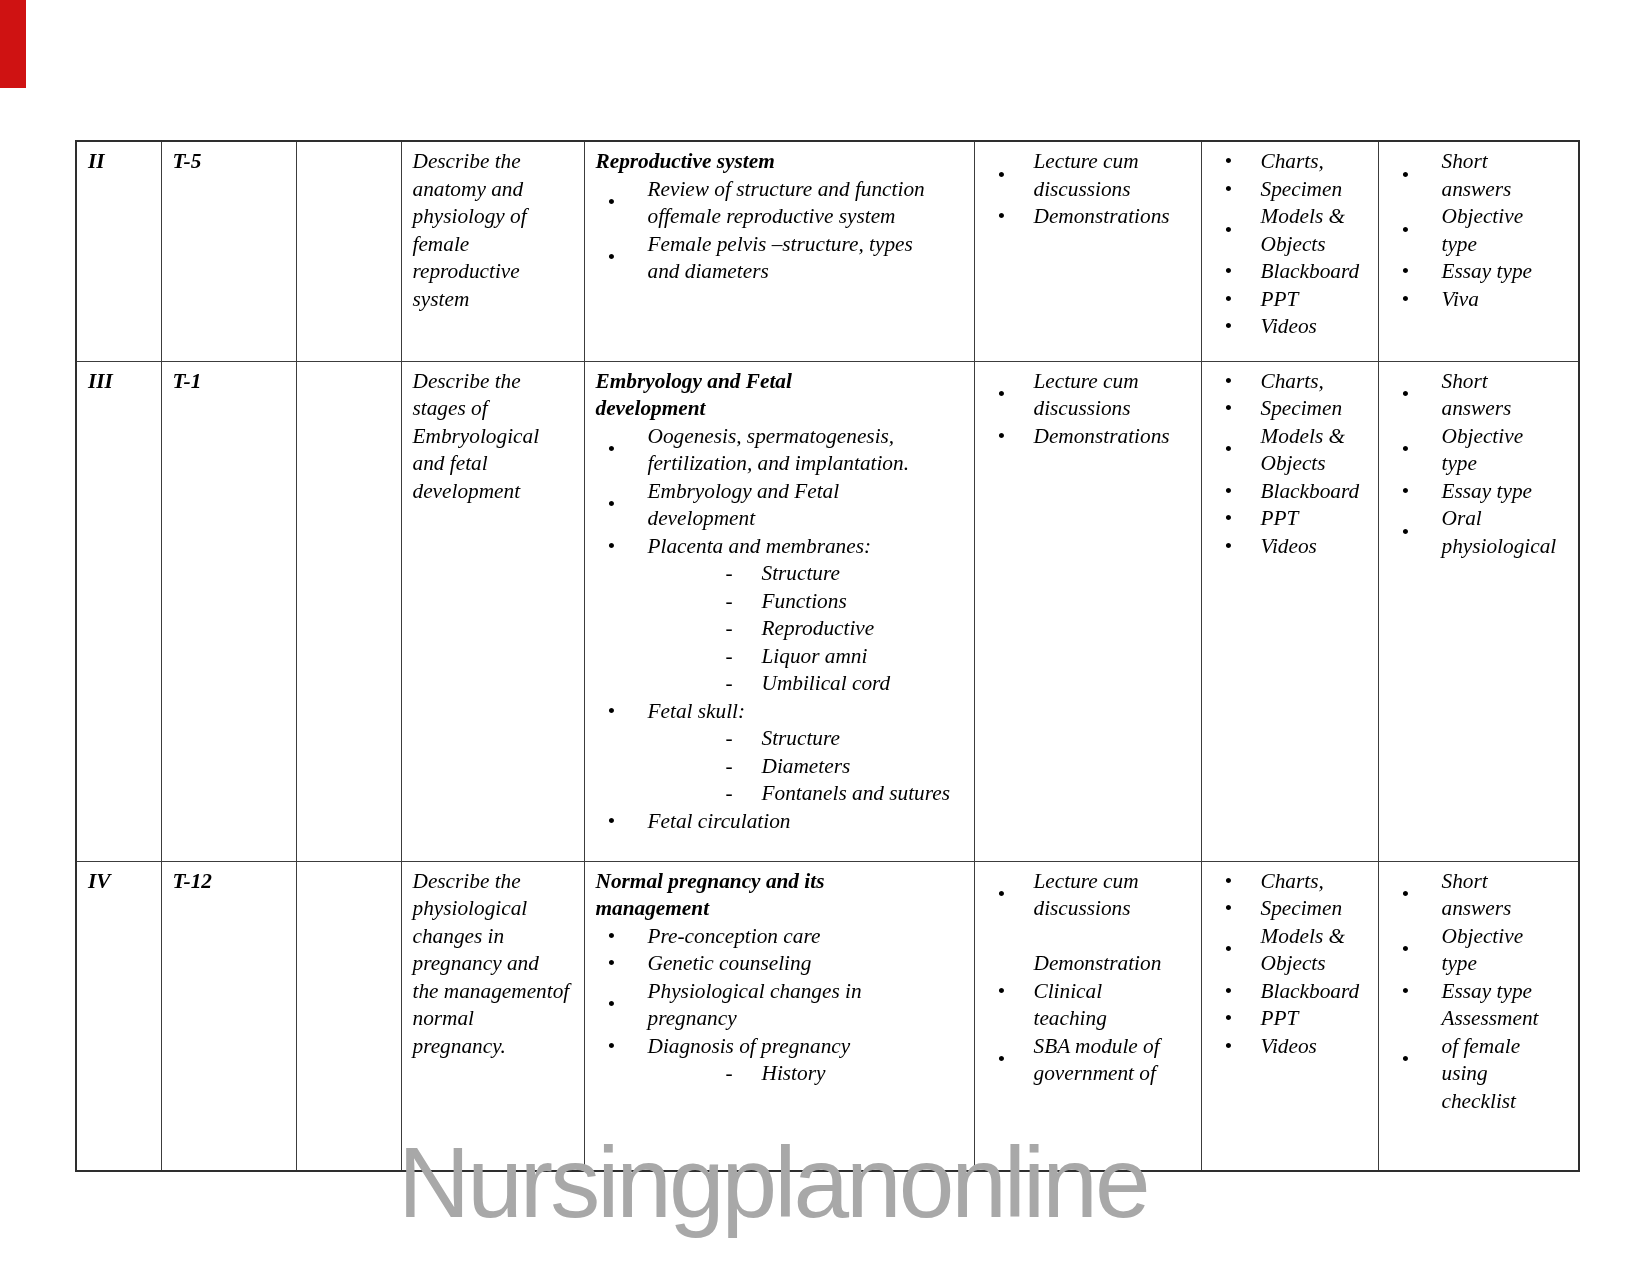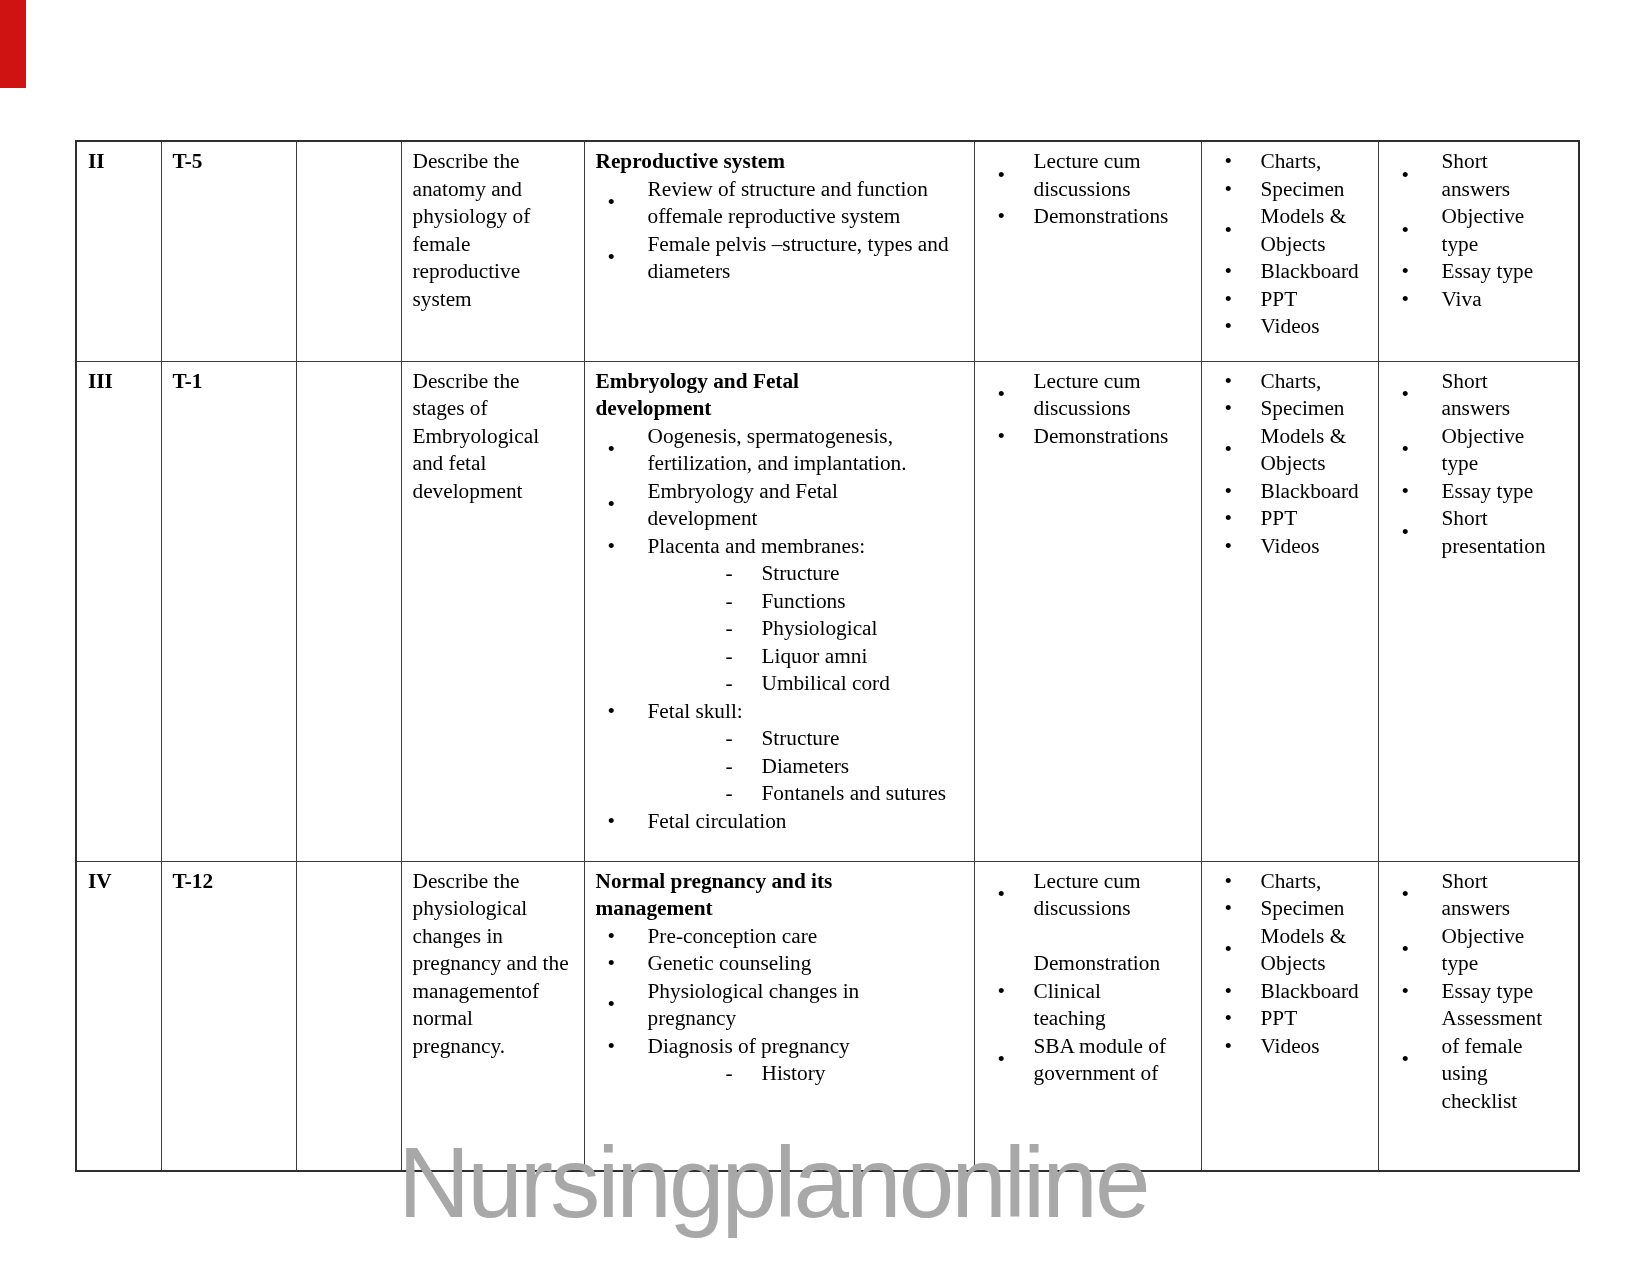--- a/index.html
+++ b/index.html
@@ -16,20 +16,21 @@
   table.syllabus{
     position:absolute;left:75px;top:140px;
     border-collapse:collapse;table-layout:fixed;
     width:1503px;
     border:2px solid #2e2e2e;
   }
   td{
     border:1.5px solid #3c3c3c;
     vertical-align:top;
     padding:0;
+    font-style:italic;
   }
   tr.r0{height:220px;}
   tr.r1{height:500px;margin-left:31px;}
   tr.r2{height:310px;}
   .cell{
     padding:6px 6px 6px 11px;
     font-size:21.3px;line-height:27.5px;
   }
   .bold{font-weight:bold;}
   .content-title{font-weight:bold;max-width:310px;}
@@ -203,21 +204,21 @@
               <div class="li dash">
     <span class="marker"></span>
     <span class="li-text">Structure</span>
   </div>
               <div class="li dash">
     <span class="marker"></span>
     <span class="li-text">Functions</span>
   </div>
               <div class="li dash">
     <span class="marker"></span>
-    <span class="li-text">Physiological</span>
+    <span class="li-text">Reproductive</span>
   </div>
               <div class="li dash">
     <span class="marker"></span>
     <span class="li-text">Liquor amni</span>
   </div>
               <div class="li dash">
     <span class="marker"></span>
     <span class="li-text">Umbilical cord</span>
   </div>
               <div class="li bullet">
@@ -297,21 +298,21 @@
               <div class="li">
     <span class="marker"></span>
     <span class="li-text">Objective type</span>
   </div>
               <div class="li">
     <span class="marker"></span>
     <span class="li-text">Essay type</span>
   </div>
               <div class="li">
     <span class="marker"></span>
-    <span class="li-text">Short presentation</span>
+    <span class="li-text">Oral physiological</span>
   </div>
             </div>
           </div>
     </td>
   </tr>
 
   <tr class="r2">
     <td class="c-unit">
       <div class="cell bold">IV</div>
     </td>

